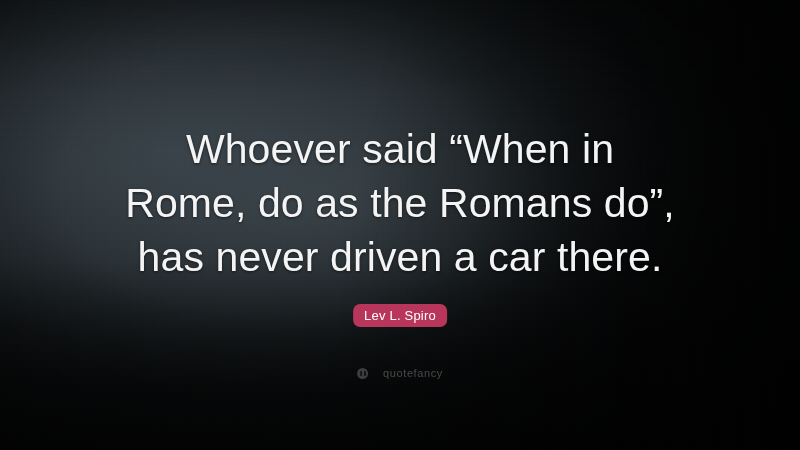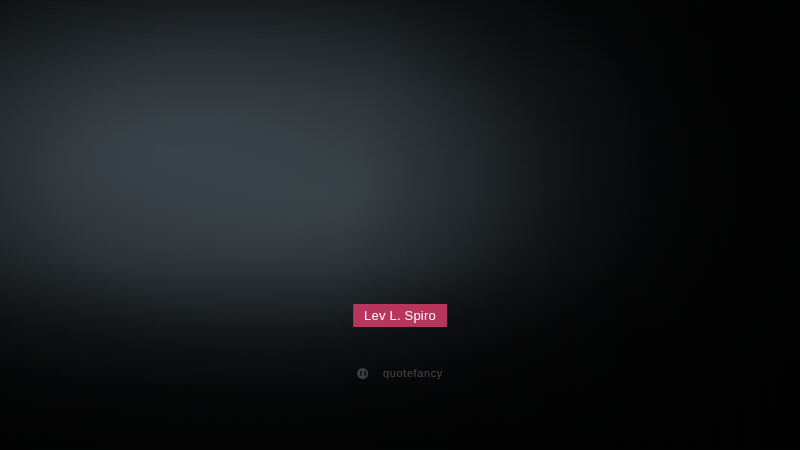--- a/index.html
+++ b/index.html
@@ -134,21 +134,21 @@
     background: #b8365c;
     color: #ffffff;
     font-family: "Liberation Sans", sans-serif;
     font-weight: 400;
     font-size: 13px;
     line-height: 23px;
     height: 23px;
     letter-spacing: 0.2px;
     padding: 0 11px;
     white-space: nowrap;
-    border-radius: 1px;
+    border-radius: 7px;
   }
 
   .watermark {
     position: absolute;
     top: 367px;
     left: 50%;
     transform: translateX(-50%);
     display: flex;
     align-items: center;
     gap: 15px;
@@ -191,20 +191,25 @@
   <div class="bg-base"></div>
   <div class="bg-glow-main"></div>
   <div class="bg-glow-center"></div>
   <div class="bg-vignette"></div>
   <div class="bg-right-fade"></div>
   <div class="bg-bottom-fade"></div>
   <div class="bg-noise"></div>
 
   <div class="content">
 
+    <div class="quote-block">
+      <div class="quote-line">Whoever said “When in</div>
+      <div class="quote-line">Rome, do as the Romans do”,</div>
+      <div class="quote-line">has never driven a car there.</div>
+    </div>
 
     <div class="author-badge">Lev L. Spiro</div>
 
     <div class="watermark">
       <span class="wm-logo">
         <span class="wm-logo-inner"></span>
       </span>
       <span class="wm-text">quotefancy</span>
     </div>
 

